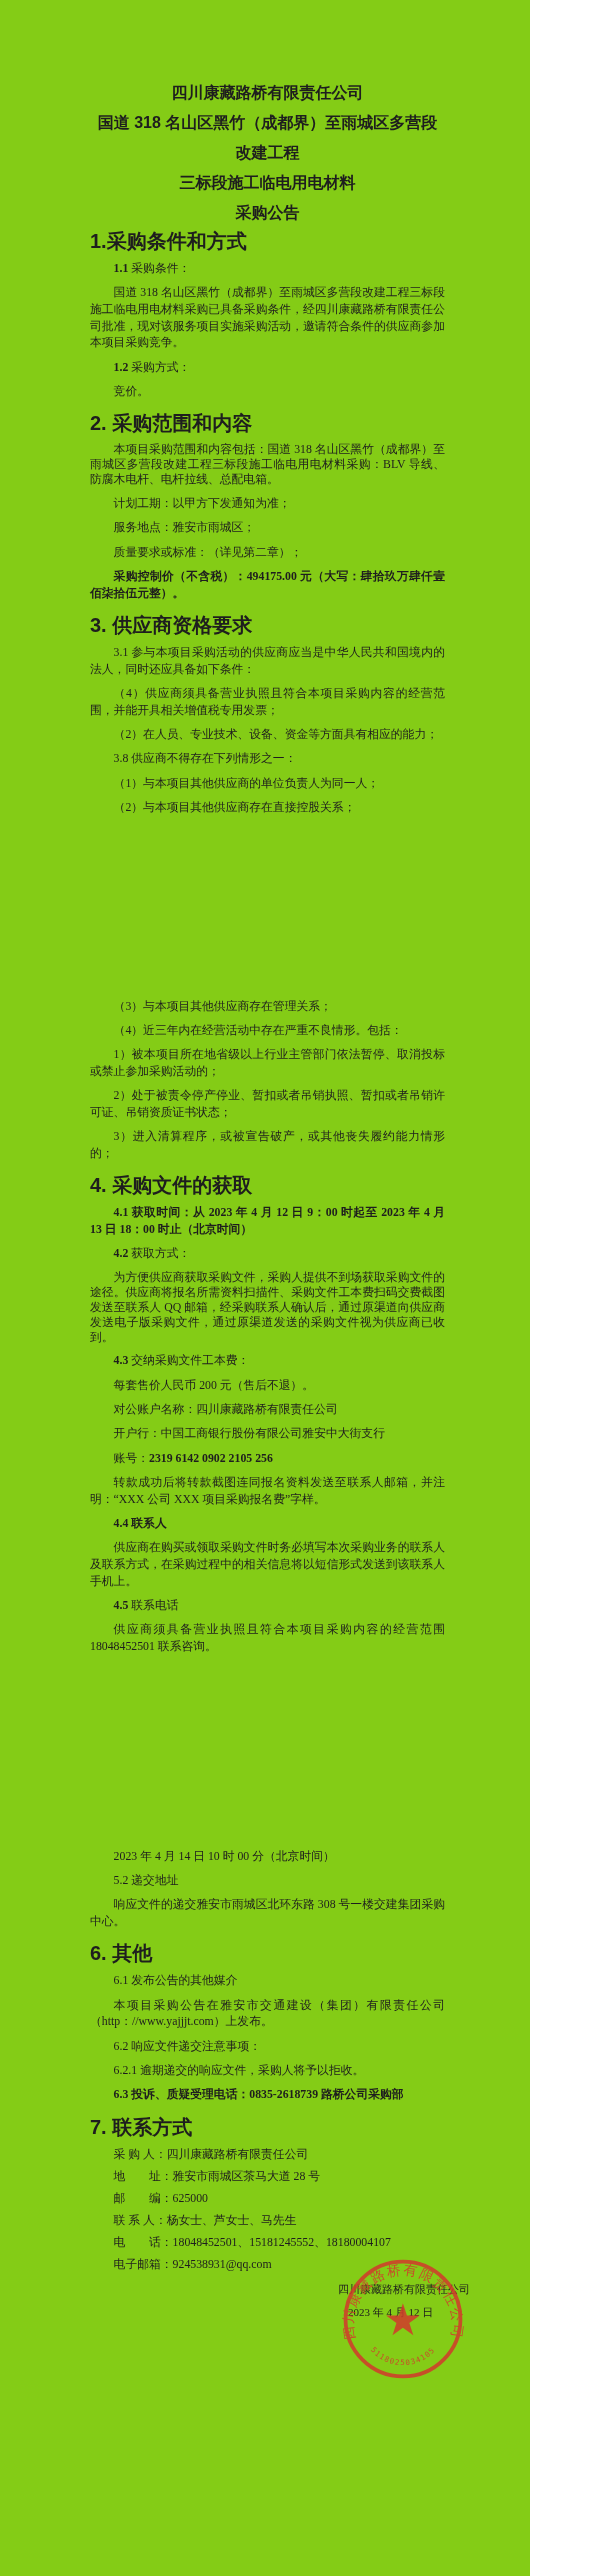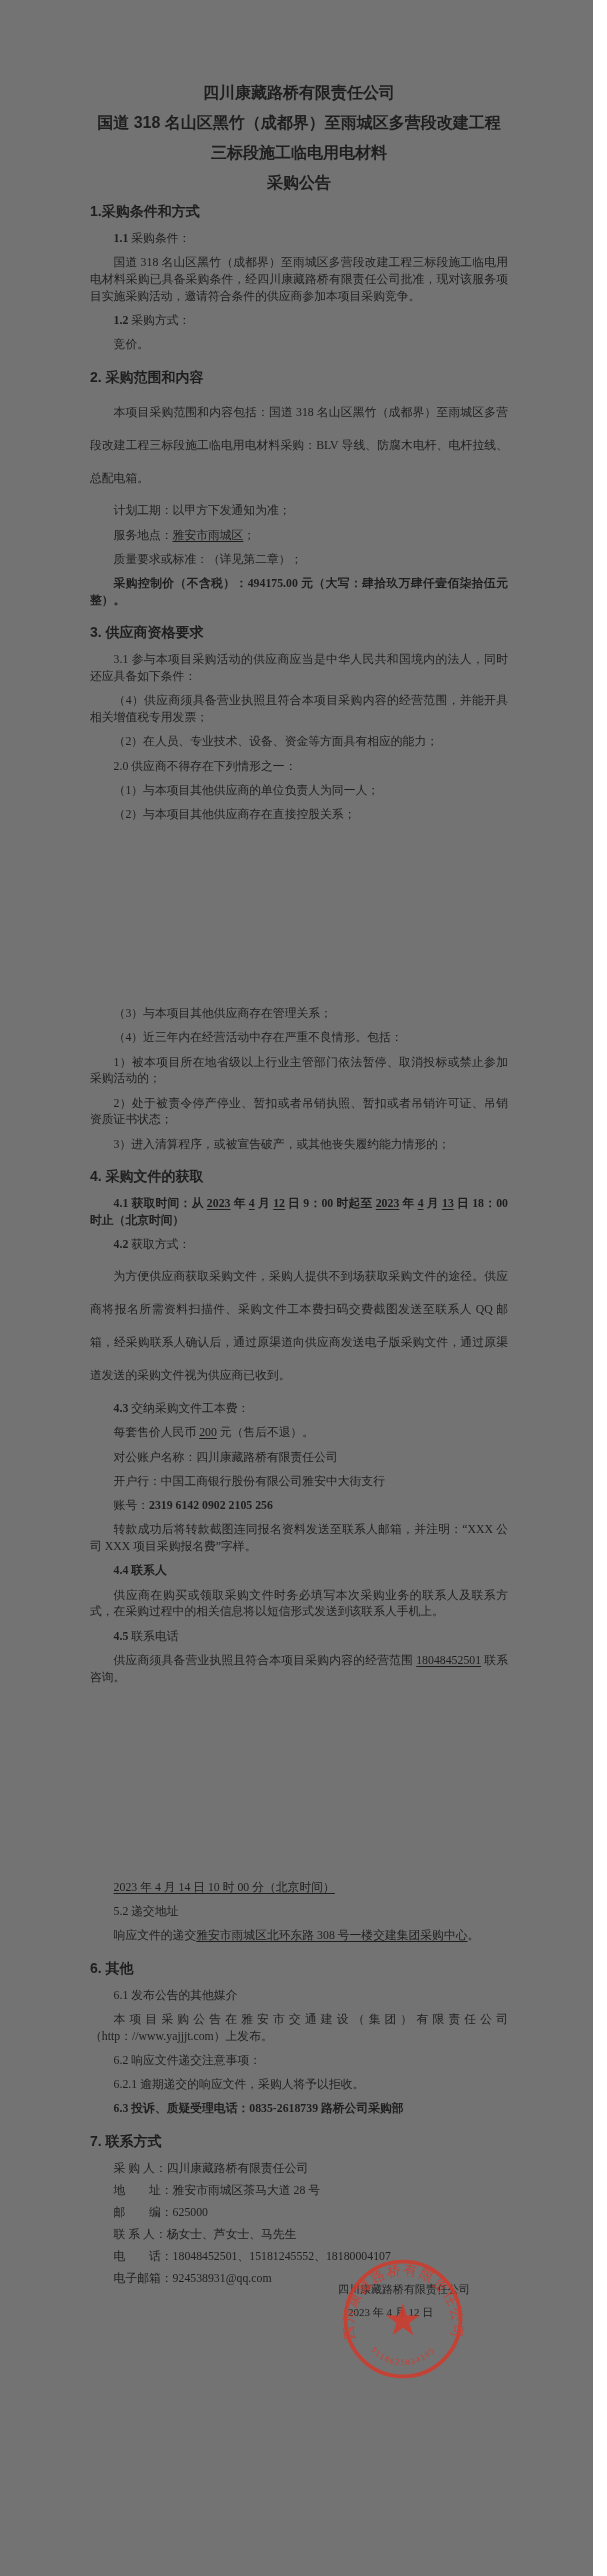--- a/index.html
+++ b/index.html
@@ -1,36 +1,36 @@
 <!DOCTYPE html>
 <html style="font-size:12px"><head>
 <meta charset="utf-8">
 <style>
   html,body { margin:0; padding:0; }
   body {
     width:607px; height:2576px; background:#ffffff;
     font-family:"Liberation Serif","DejaVu Serif",serif;
     color:#1e1e1e;
   }
-  .page { position:relative; width:593px; height:2576px; overflow:hidden; background:#737373; }
+  .page { position:relative; width:530px; height:2576px; overflow:hidden; background:#84cc16; }
   .doc { padding:78px 85px 0 90px; font-size:11.8px; }
   .blk { margin:0; }
   .title { text-align:center; font-weight:bold; font-size:16px; line-height:30px;
            font-family:"Liberation Sans","DejaVu Sans",sans-serif; }
   .h1 { font-family:"Liberation Sans","DejaVu Sans",sans-serif; font-weight:bold;
-        font-size:14px; line-height:20px; margin:13.7px 0 9px 0; }
+        font-size:20px; line-height:20px; margin:13.7px 0 9px 0; }
   .h1.first { margin-top:3px; }
   .p { line-height:16.7px; margin:7.6px 0; text-indent:2em; text-align:justify; }
-  .p.loose { line-height:33px; }
+  .p.loose { line-height:15px; }
   .p.tight { margin:5.3px 0; }
   .gap { height:0; }
   .gap.g1 { height:167px; }
   .gap.g2 { height:178px; }
   .b { font-weight:bold; }
-  .u { text-decoration:underline; text-underline-offset:2.3px; }
+  .u { text-underline-offset:2.3px; }
   .sig { position:absolute; left:338px; top:2282px; font-size:11px; line-height:15px; z-index:1; }
   .sig-date { margin-top:8.3px; padding-left:10px; }
   .stamp { position:absolute; left:341px; top:2257px; width:124px; height:124px; z-index:2; opacity:0.85; }
   .stamp svg { width:124px; height:124px; display:block; }
   .ring { fill:none; stroke-width:5px; }
   .arc-company { font-size:18px; letter-spacing:2.5px; font-family:"Liberation Serif","DejaVu Serif",serif; }
   .arc-serial { font-size:10px; letter-spacing:1.5px; font-family:"DejaVu Sans Mono",monospace; }
   .star-glyph { font-size:58px; font-family:"DejaVu Sans",sans-serif; }
 </style>
 </head>
@@ -51,21 +51,21 @@
       <div class="blk h1"><span>2. 采购范围和内容</span></div>
       <div class="blk p loose"><span>本项目采购范围和内容包括：国道 318 名山区黑竹（成都界）至雨城区多营段改建工程三标段施工临电用电材料采购：BLV 导线、防腐木电杆、电杆拉线、总配电箱。</span></div>
       <div class="blk p"><span>计划工期：以甲方下发通知为准；</span></div>
       <div class="blk p"><span>服务地点：</span><span class="u">雅安市雨城区</span><span>；</span></div>
       <div class="blk p"><span>质量要求或标准：（详见第二章）；</span></div>
       <div class="blk p"><span class="b">采购控制价（不含税）：494175.00 元（大写：肆拾玖万肆仟壹佰柒拾伍元整）。</span></div>
       <div class="blk h1"><span>3. 供应商资格要求</span></div>
       <div class="blk p"><span>3.1 参与本项目采购活动的供应商应当是中华人民共和国境内的法人，同时还应具备如下条件：</span></div>
       <div class="blk p"><span>（4）供应商须具备营业执照且符合本项目采购内容的经营范围，并能开具相关增值税专用发票；</span></div>
       <div class="blk p"><span>（2）在人员、专业技术、设备、资金等方面具有相应的能力；</span></div>
-      <div class="blk p"><span>2.0 供应商不得存在下列情形之一：</span></div>
+      <div class="blk p"><span>3.8 供应商不得存在下列情形之一：</span></div>
       <div class="blk p"><span>（1）与本项目其他供应商的单位负责人为同一人；</span></div>
       <div class="blk p"><span>（2）与本项目其他供应商存在直接控股关系；</span></div>
       <div class="blk gap g1"></div>
       <div class="blk p"><span>（3）与本项目其他供应商存在管理关系；</span></div>
       <div class="blk p"><span>（4）近三年内在经营活动中存在严重不良情形。包括：</span></div>
       <div class="blk p"><span>1）被本项目所在地省级以上行业主管部门依法暂停、取消投标或禁止参加采购活动的；</span></div>
       <div class="blk p"><span>2）处于被责令停产停业、暂扣或者吊销执照、暂扣或者吊销许可证、吊销资质证书状态；</span></div>
       <div class="blk p"><span>3）进入清算程序，或被宣告破产，或其他丧失履约能力情形的；</span></div>
       <div class="blk h1"><span>4. 采购文件的获取</span></div>
       <div class="blk p"><span class="b">4.1 获取时间：从 </span><span class="b u">2023</span><span class="b"> 年 </span><span class="b u">4</span><span class="b"> 月 </span><span class="b u">12</span><span class="b"> 日 9：00 时起至 </span><span class="b u">2023</span><span class="b"> 年 </span><span class="b u">4</span><span class="b"> 月 </span><span class="b u">13</span><span class="b"> 日 18：00 时止（北京时间）</span></div>

